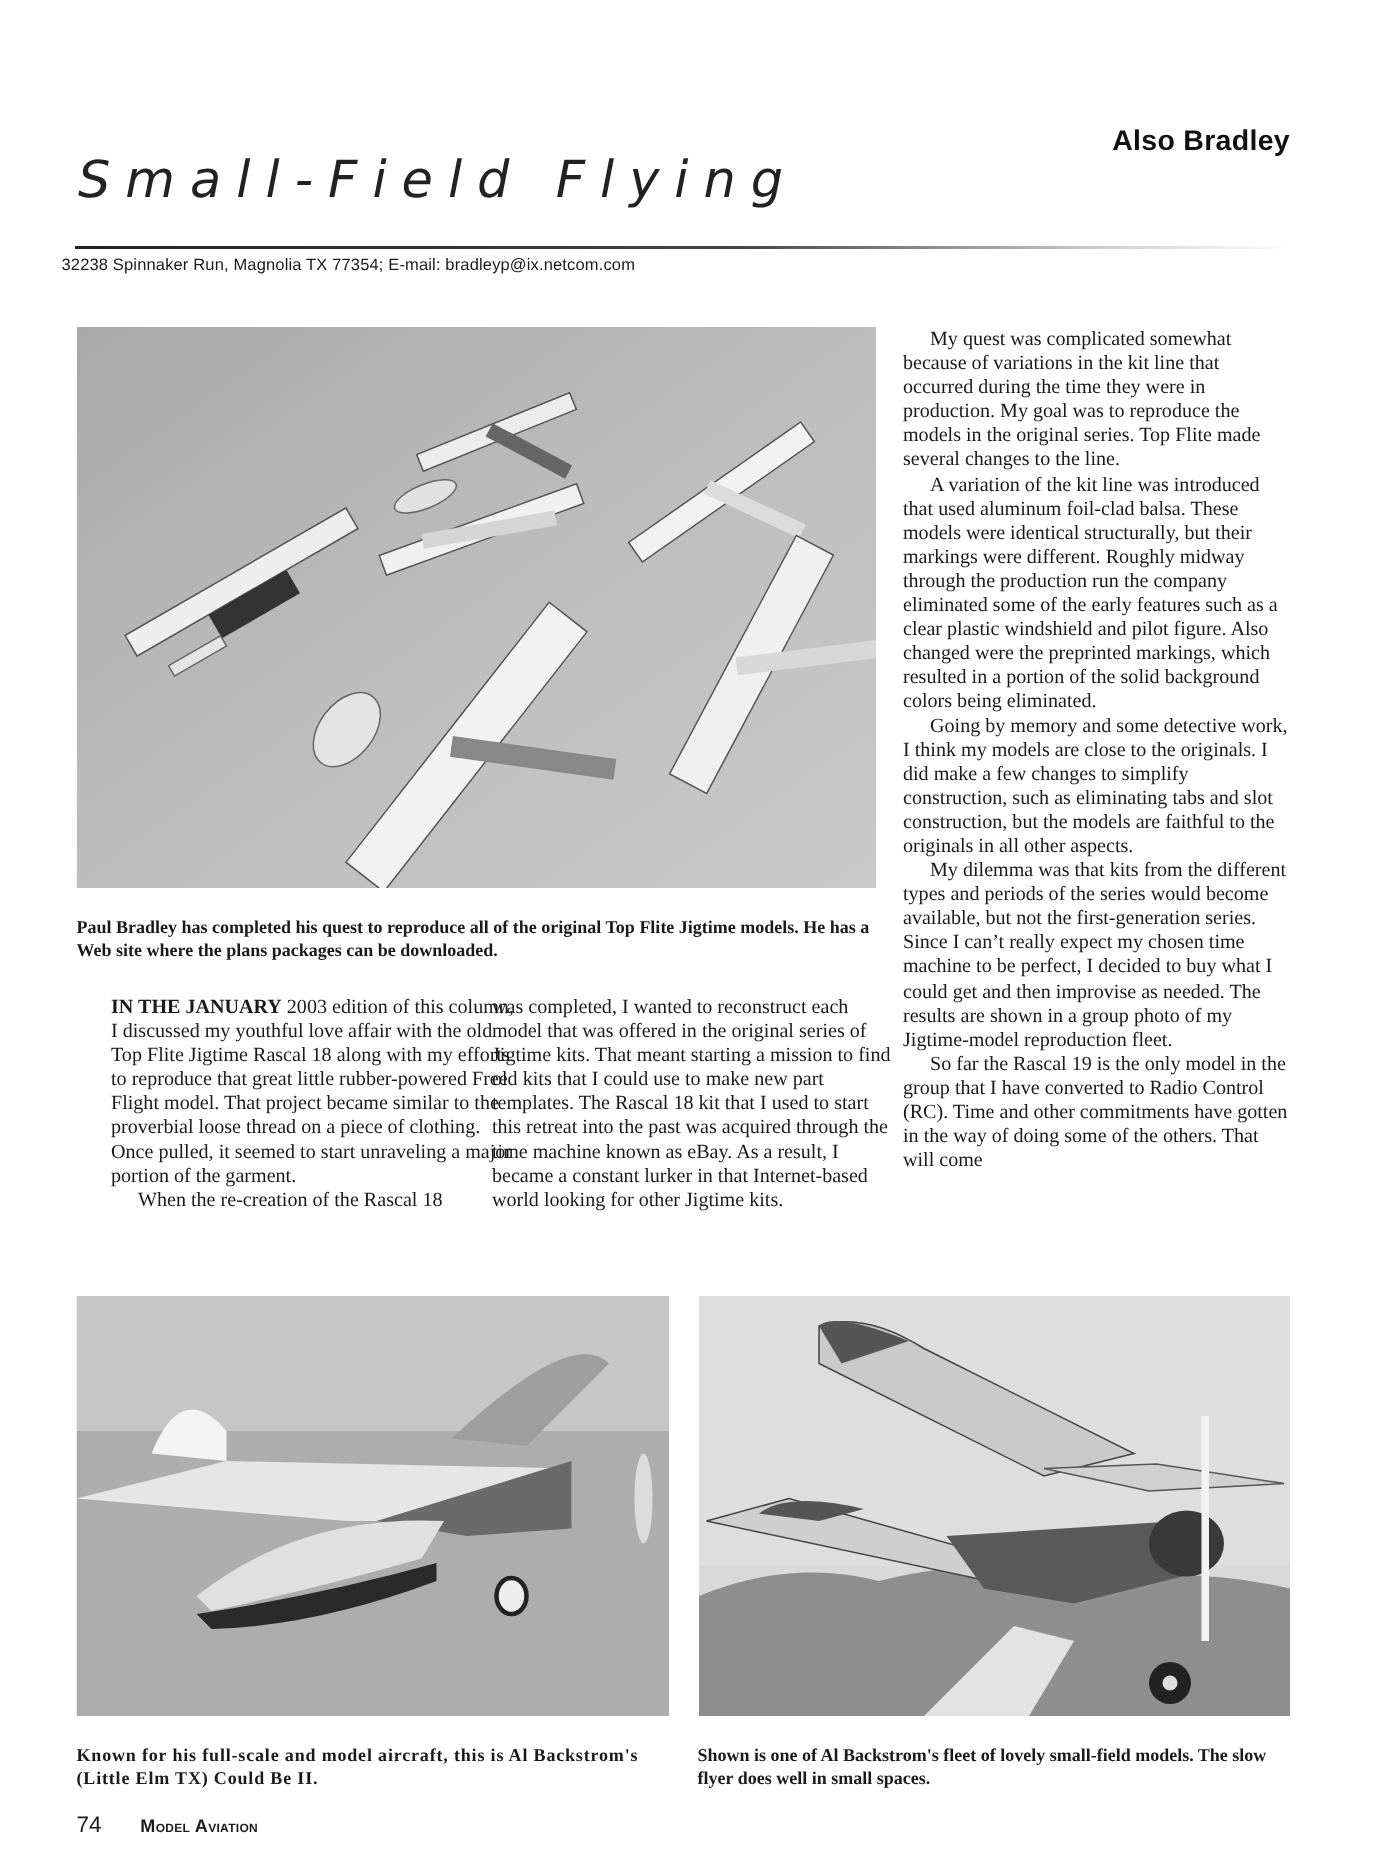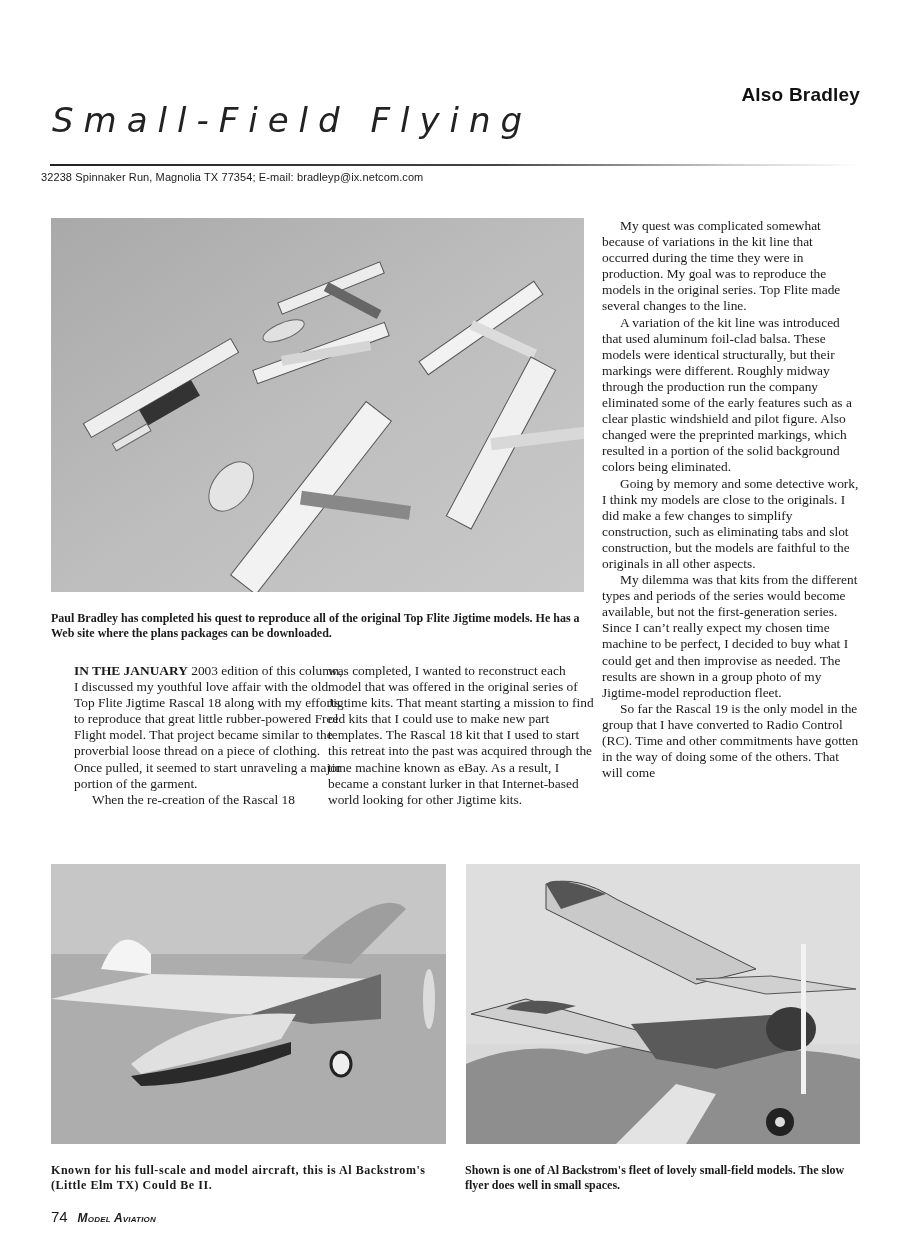--- a/index.html
+++ b/index.html
@@ -25,21 +25,21 @@
   .col { position: absolute; font-size: 13.4px; line-height: 16.1px; color: #1a1a1a; }
   .col p { text-indent: 18px; }
   .col p.noindent { text-indent: 0; }
   .col .lead { font-weight: bold; }
   #col-1 { left: 51px; top: 663px; width: 270px; margin-left: 23px; }
   #col-2 { left: 328px; top: 663px; width: 268px; }
   #col-3 { left: 587px; top: 218px; width: 258px; margin-left: 15px; }
 
   .folio { position: absolute; left: 51px; top: 1208px; font-family: "Liberation Sans", sans-serif; font-size: 14px; color: #1a1a1a; }
   .folio .pnum { font-size: 15px; margin-right: 6px; }
-  .folio .mag { font-style: italic; font-weight: bold; font-size: 12px; font-variant: small-caps; letter-spacing: 0.2px; }
+  .folio .mag { font-weight: bold; font-size: 12px; font-variant: small-caps; letter-spacing: 0.2px; margin-left: 16px; }
 </style>
 </head>
 <body>
 
 <div class="author">Also Bradley</div>
 <h1 class="title">Small-Field Flying</h1>
 <div class="rule"></div>
 <div class="address">32238 Spinnaker Run, Magnolia TX 77354; E-mail: bradleyp@ix.netcom.com</div>
 
 <div id="photo-fleet" class="photo">

